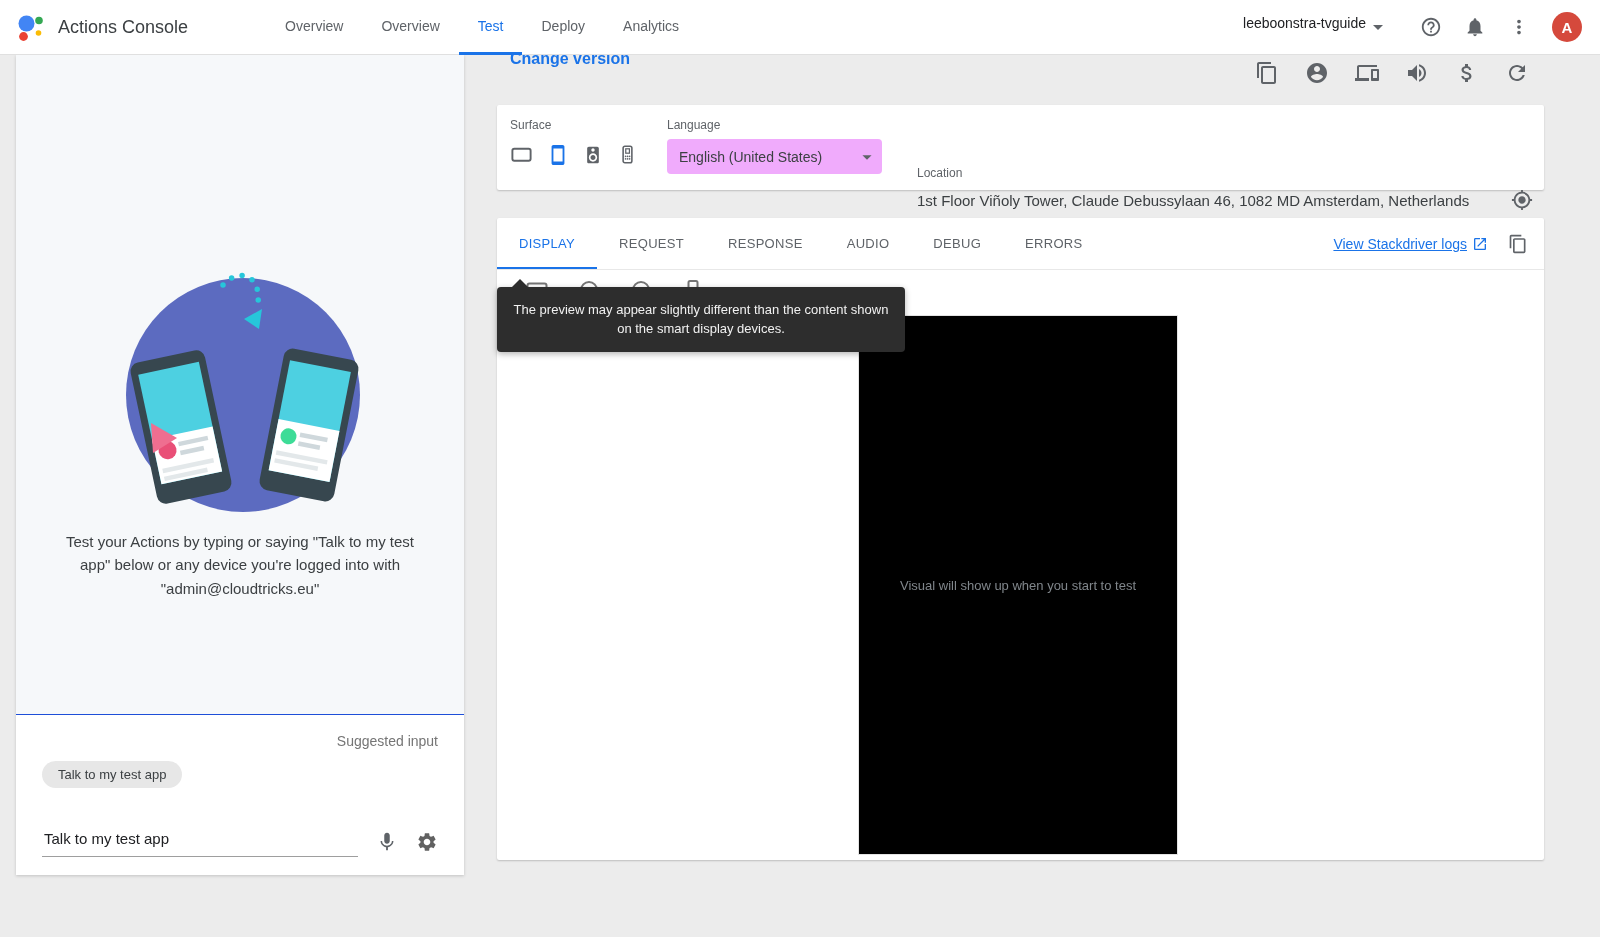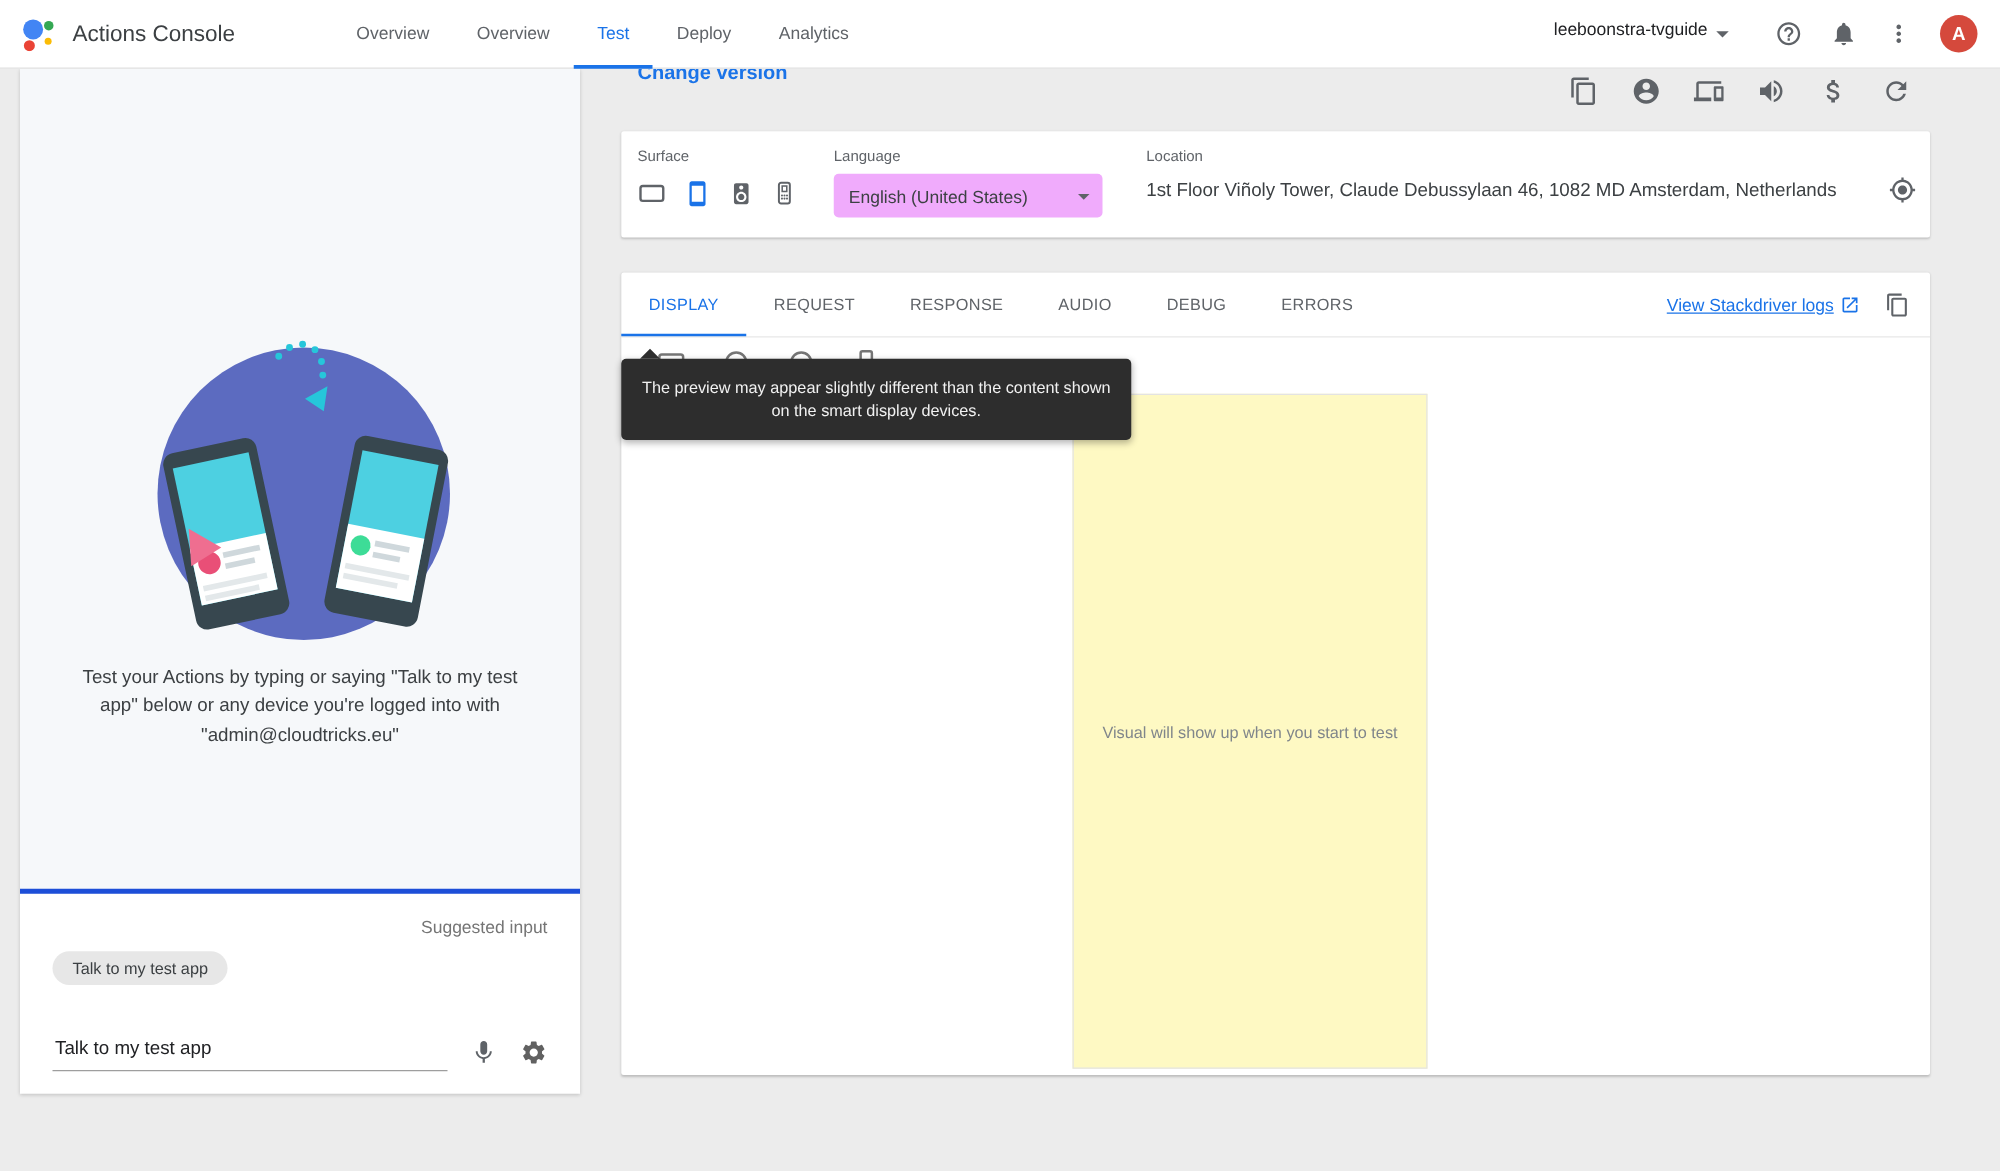--- a/index.html
+++ b/index.html
@@ -21,21 +21,21 @@
   .project-selector { display:flex; font-size:14px; color:#202124; cursor:pointer; }
   .icon-btn { display:inline-flex; align-items:center; justify-content:center; cursor:pointer; }
   .hdr-icon { margin-left:22px; }
   .avatar { width:30px; height:30px; border-radius:50%; background:var(--avatar_bg,#d5493c); color:#fff;
             font-size:15px; font-weight:bold; display:flex; align-items:center; justify-content:center;
             margin-left:22px; cursor:pointer; }
 
   
   .simulator { position:absolute; left:16px; top:55px; width:448px; height:820px; background:#fff;
                box-shadow:0 1px 3px rgba(0,0,0,0.18); }
-  .sim-top { position:relative; height:660px; background:#f6f8fa; border-bottom:4px solid #1d4ed8; }
+  .sim-top { position:relative; height:660px; background:#f6f8fa; border-bottom:1px solid #1d4ed8; }
   .illustration { position:absolute; left:87px; top:190px; }
   .instructions { position:absolute; top:475px; left:0; width:100%; padding:0 34px; text-align:center;
                   font-size:15px; line-height:1.55; color:#3c4043; }
   .sim-bottom { padding:18px 26px 0 26px; }
   .suggested-label { font-size:14px; color:#757575;text-align:right; }
   .chip { display:inline-block; margin-top:12px; padding:6px 16px; background:#e7e7e7; border-radius:14px;
           font-size:13px; color:#3c4043; cursor:pointer; }
   .input-row { display:flex; align-items:flex-end; margin-top:42px; }
   .query-input { flex:1; border:none; outline:none; border-bottom:1px solid #9e9e9e; background:transparent;
                  font-family:"Liberation Sans",sans-serif; font-size:15px; color:#202124; padding:0 0 9px 2px; }
@@ -48,21 +48,21 @@
 
   .settings-card { position:absolute; left:497px; top:105px; width:1047px; height:85px; background:#fff;
                    border-radius:2px; box-shadow:0 1px 2px rgba(0,0,0,0.2); display:flex; }
   .field-label { font-size:12px; color:#5f6368; padding-top:13px; }
   .col-surface { width:170px; padding-left:13px; }
   .surface-icons { display:flex; gap:14px; margin-top:11px; align-items:center; }
   .col-language { width:250px; }
   .lang-select { margin-top:7px; width:215px; height:35px; background:#f0abfc; border-radius:4px;
                  display:flex; align-items:center; padding:0 4px 0 12px; cursor:pointer; }
   .lang-select span { flex:1; font-size:14px; color:#3c4043; }
-  .col-location { flex:1; position:relative; padding-right:67px; }
+  .col-location { flex:1; position:relative; padding-right:67px;margin-top:48px; }
   .location-input { margin-top:12px; width:100%; border:none; outline:none; background:transparent;
                     font-family:"Liberation Sans",sans-serif; font-size:15px; color:#3c4043; }
   .my-location { position:absolute; right:11px; top:36px; }
 
   .results-card { position:absolute; left:497px; top:218px; width:1047px; height:642px; background:#fff;
                   border-radius:2px; box-shadow:0 1px 2px rgba(0,0,0,0.2); }
   .tabbar { height:52px; border-bottom:1px solid #e8e8e8; display:flex; align-items:stretch; }
   .tab { padding:0 22px; line-height:51px; font-size:13px; letter-spacing:0.3px; color:#5f6368;
          border-bottom:2px solid transparent; cursor:pointer; white-space:nowrap; }
   .tab.active { color:var(--accent,#1a73e8); border-bottom-color:var(--accent,#1a73e8); }
@@ -72,21 +72,21 @@
   .tabbar-right .copy-btn { margin-left:20px; }
 
   .device-row { position:absolute; left:28px; top:60px; display:flex; gap:28px; z-index:1; }
 
   .tooltip { position:absolute; left:0; top:69px; width:408px; min-height:65px; background:var(--tooltip_bg,#2d2d2d);
              border-radius:4px; color:#f1f1f1; font-size:13px; line-height:19px; text-align:center;
              padding:13px 16px; z-index:5; box-shadow:0 2px 6px rgba(0,0,0,0.3); }
   .tooltip-arrow { position:absolute; top:-8px; left:15px; width:0; height:0;
                    border-left:8px solid transparent; border-right:8px solid transparent;
                    border-bottom:8px solid var(--tooltip_bg,#2d2d2d); }
-  .visual-placeholder { position:absolute; left:361px; top:97px; width:284px; height:540px; background:#fef9c3;
+  .visual-placeholder { position:absolute; left:361px; top:97px; width:320px; height:540px; background:#000000;
                         border:1px solid #e3e3e3; display:flex; align-items:center; justify-content:center;
                         font-size:13px; color:#80868b; text-align:center; padding:0 20px; }
 </style>
 </head>
 <body>
 
 <div class="stage">
 
   <header class="header">
     <div class="logo-area">

